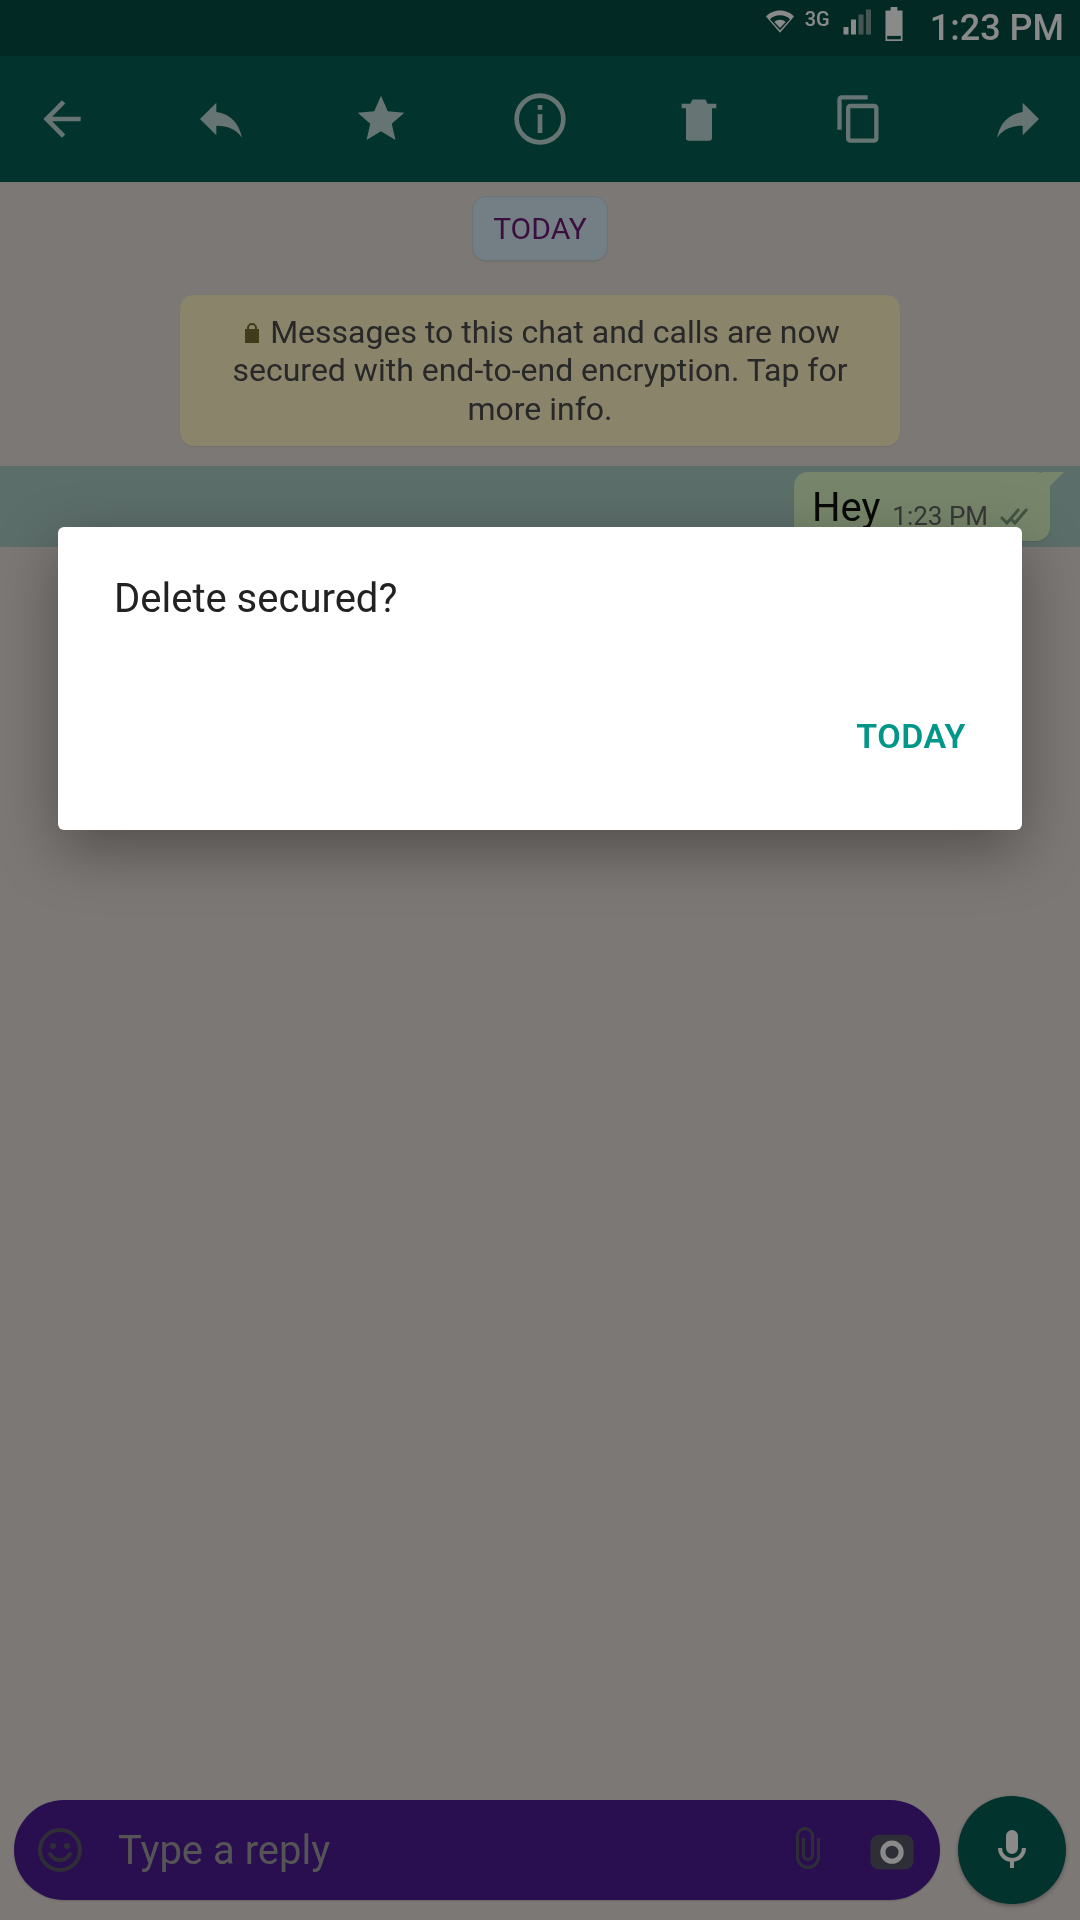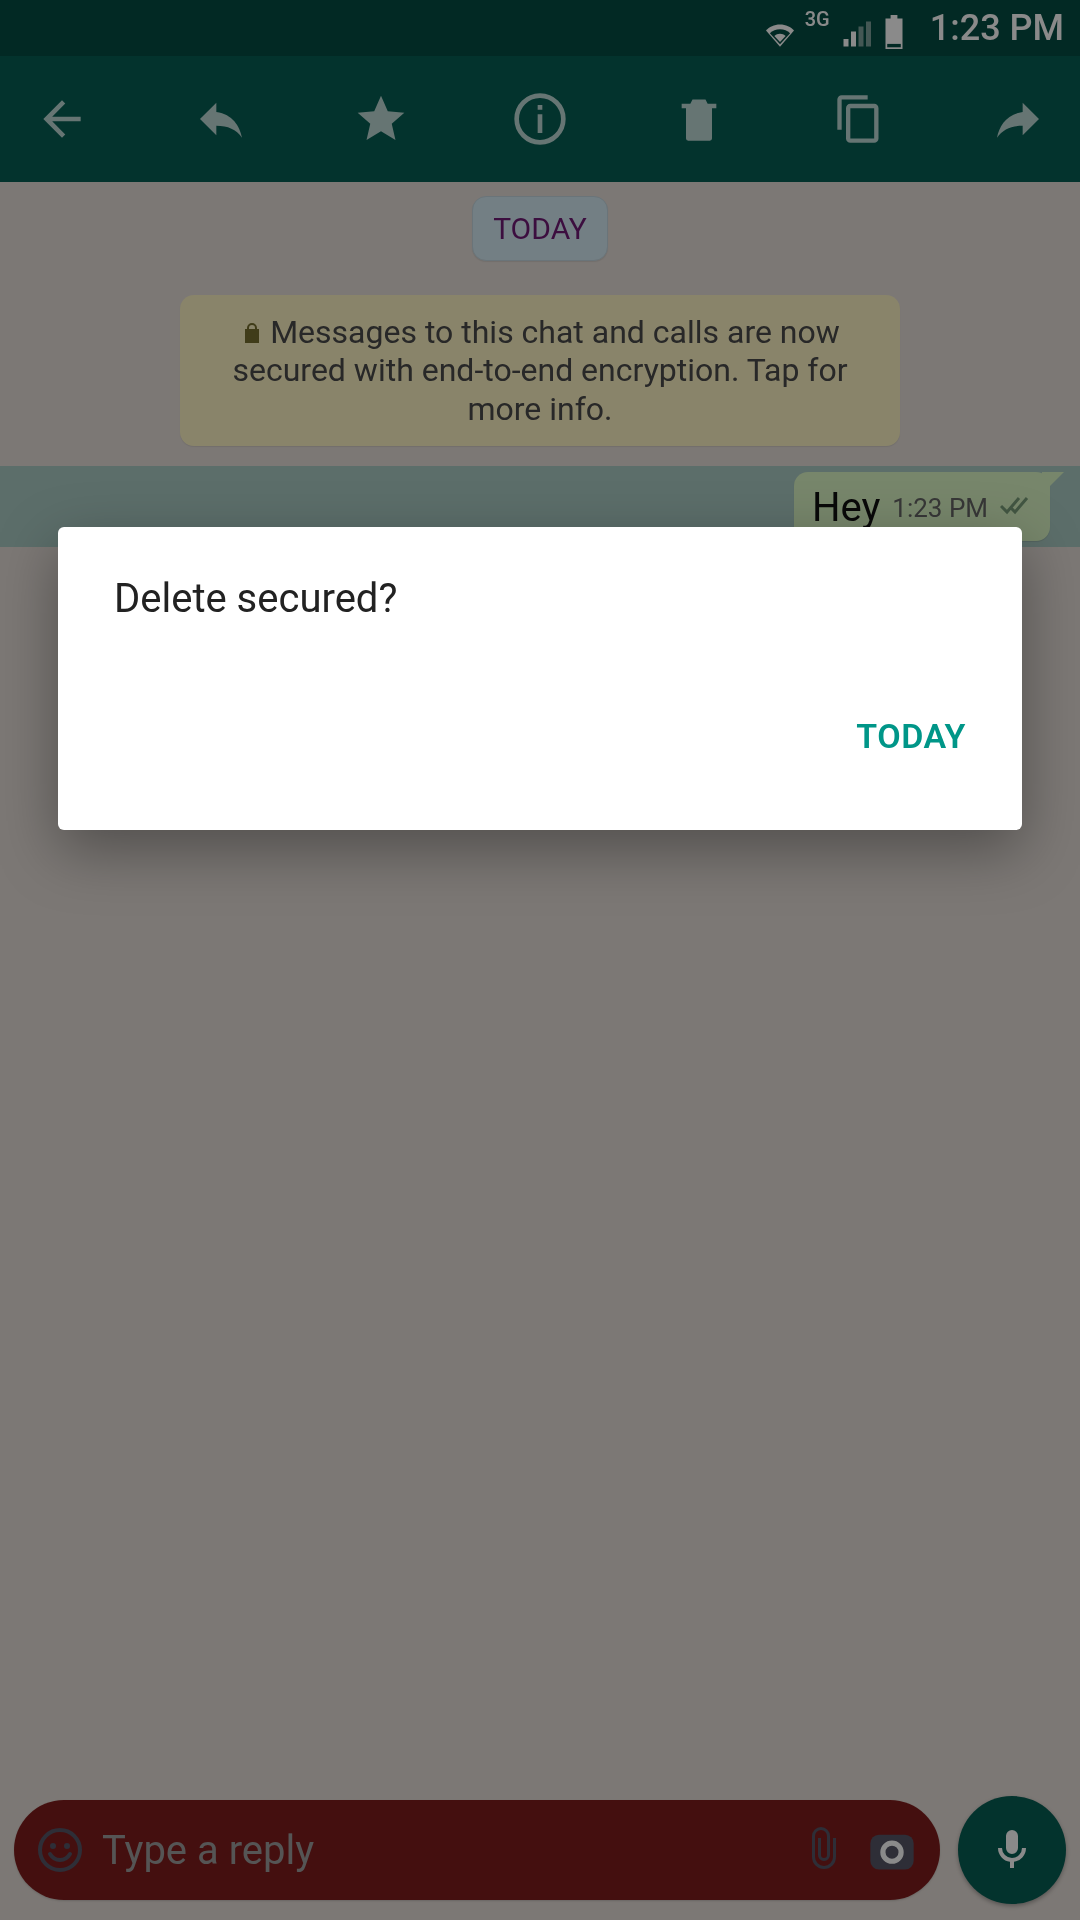--- a/index.html
+++ b/index.html
@@ -9,21 +9,21 @@
   
   .status-bar {
     height: 56px;
     background: #054d44;
     display: flex;
     align-items: center;
     justify-content: flex-end;
     padding: 0 16px;
     color: #fff;
   }
-  .status-icons { display: flex; align-items: flex-end; gap: 10px; }
+  .status-icons { display: flex; align-items: flex-start; gap: 10px; }
   .status-time { font-size: 36px; font-weight: 500; margin-left: 14px; }
   .status-3g { font-size: 20px; font-weight: 500; margin-bottom: 18px; margin-left: -2px;}
   .status-svg { display: block; }
 
   
   .app-bar {
     height: 126px;
     background: #075e54;
     display: flex;
     align-items: center;
@@ -77,21 +77,21 @@
     display: flex;
     justify-content: flex-end;
     padding: 6px 30px 6px 0;
   }
 
   .msg-out {
     background: #dcf8c6;
     border-radius: 14px;
     padding: 12px 18px 10px 18px;
     display: flex;
-    align-items: center;
+    align-items: flex-end;
     gap: 12px;
     position: relative;
     max-width: 600px;
     box-shadow: 0 1px 1px rgba(0,0,0,.1);
   }
   .msg-out::after{
     content:"";
     position:absolute;
     right:-14px; top:0;
     border-width: 0 0 22px 22px;
@@ -104,26 +104,26 @@
 
   
   .input-bar {
     position: absolute;
     left: 14px; right: 14px; bottom: 16px;
     display: flex; align-items: center; gap: 18px;
   }
   .input-pill {
     flex: 1;
     height: 100px;
-    background: #7f1d1d;
+    background: #4c1d95;
     border-radius: 60px;
     display: flex;
     align-items: center;
     padding: 0 22px;
-    gap: 18px;
+    gap: 34px;
     box-shadow: 0 1px 2px rgba(0,0,0,.15);
   }
   .input-pill .placeholder { color: #9e9e9e; font-size: 40px; flex: 1; }
   .input-pill svg { fill: #556; }
   .mic-fab {
     width: 108px; height: 108px;
     background: #075e54;
     border-radius: 50%;
     display: flex; align-items: center; justify-content: center;
     box-shadow: 0 2px 4px rgba(0,0,0,.3);

